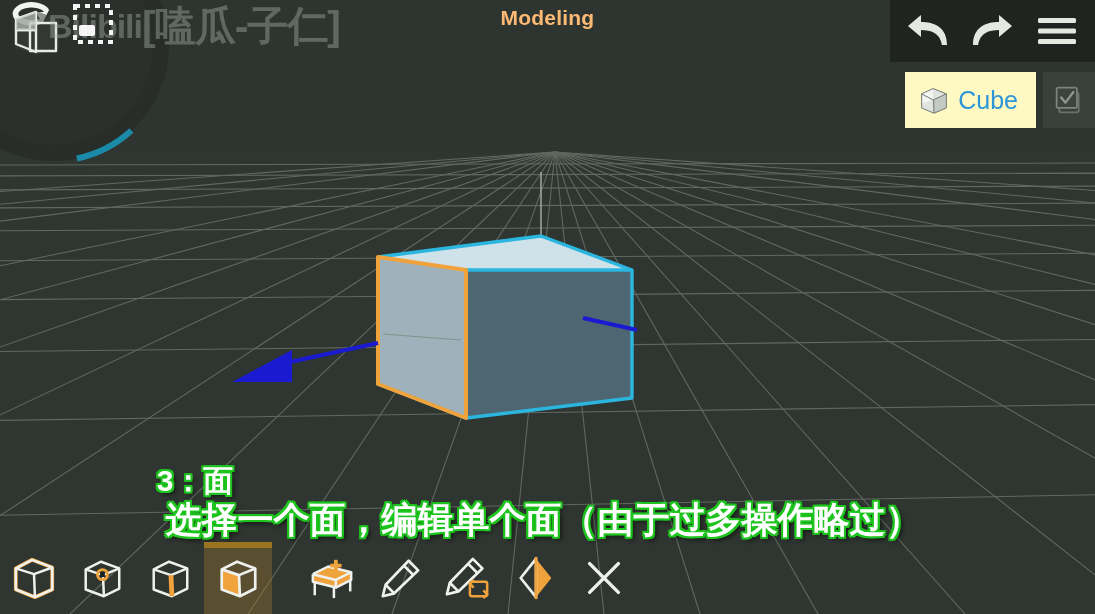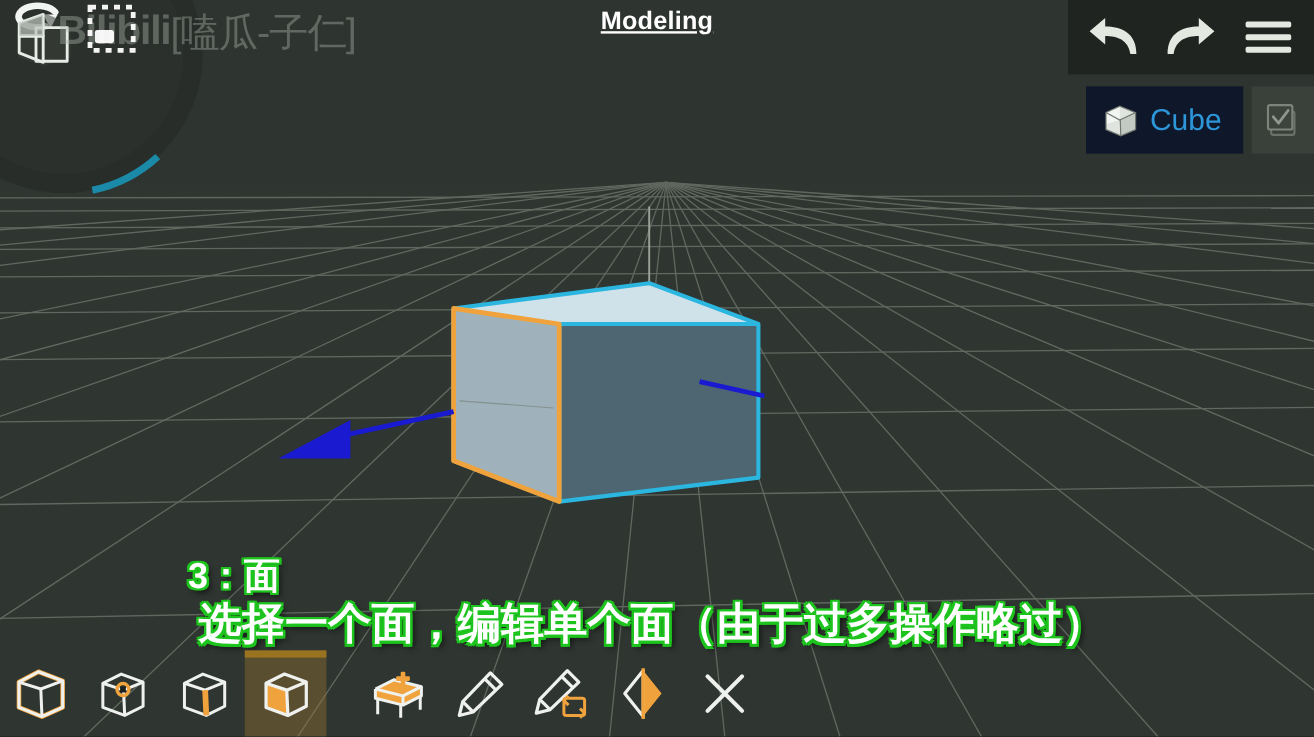--- a/index.html
+++ b/index.html
@@ -35,26 +35,25 @@
     left: 0; top: 0;
     width: 1095px; height: 614px;
   }
 
   
   .title-text {
     position: absolute;
     left: 0; top: 6px;
     width: 1095px;
     text-align: center;
-    color: #ffffff;
+    color: #fdba74;
     font-size: 21px;
     font-weight: bold;
     letter-spacing: 0.2px;
     pointer-events: none;
-    text-decoration: underline;
   }
 
   
   .app-logo {
     position: absolute;
     left: 11px; top: 8px;
     width: 52px; height: 50px;
   }
 
   
@@ -68,22 +67,22 @@
   }
   .wm-text {
     font-size: 34px;
     font-weight: bold;
     color: rgba(168,176,166,0.42);
     letter-spacing: -1px;
     white-space: nowrap;
     line-height: 1;
   }
   .wm-cn {
-    font-weight: normal;
-    font-size: 33px;
+    font-weight: bold;
+    font-size: 41px;
   }
   .wm-dash-icon {
     position: absolute;
     left: 72px; top: 3px;
     width: 42px; height: 42px;
   }
 
   
   .nav-gizmo {
     position: absolute;
@@ -119,21 +118,21 @@
     position: absolute;
     right: 0; top: 72px;
     display: flex;
     align-items: center;
     height: 56px;
   }
   .object-chip {
     display: flex;
     align-items: center;
     gap: 9px;
-    background: #0f172a;
+    background: #fef9c3;
     height: 56px;
     padding: 0 18px 0 14px;
     cursor: pointer;
   }
   .object-name {
     color: #2c96d8;
     font-size: 25px;
     line-height: 1;
   }
   .object-visibility {

